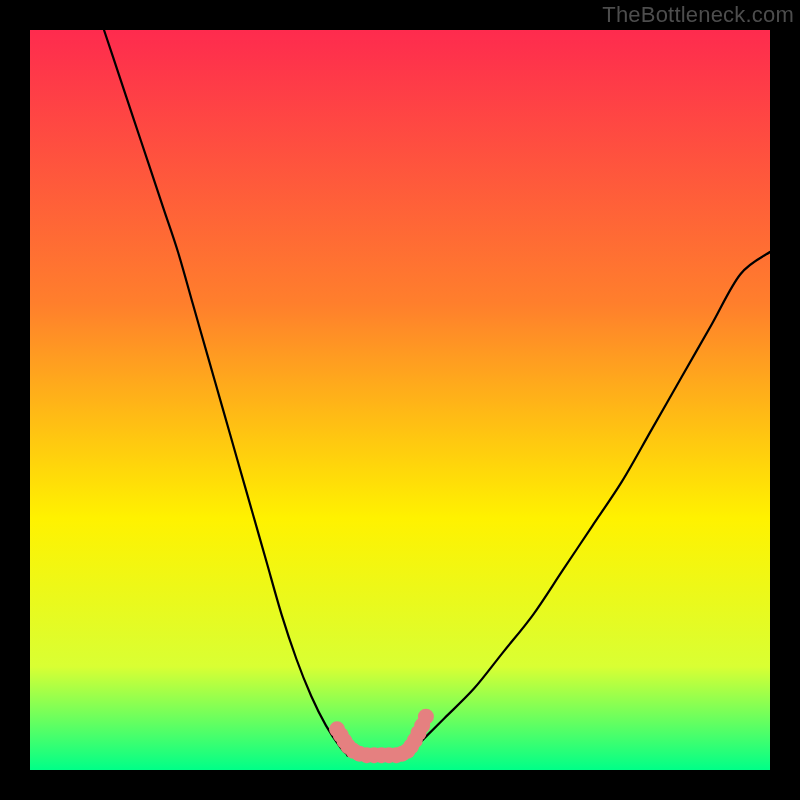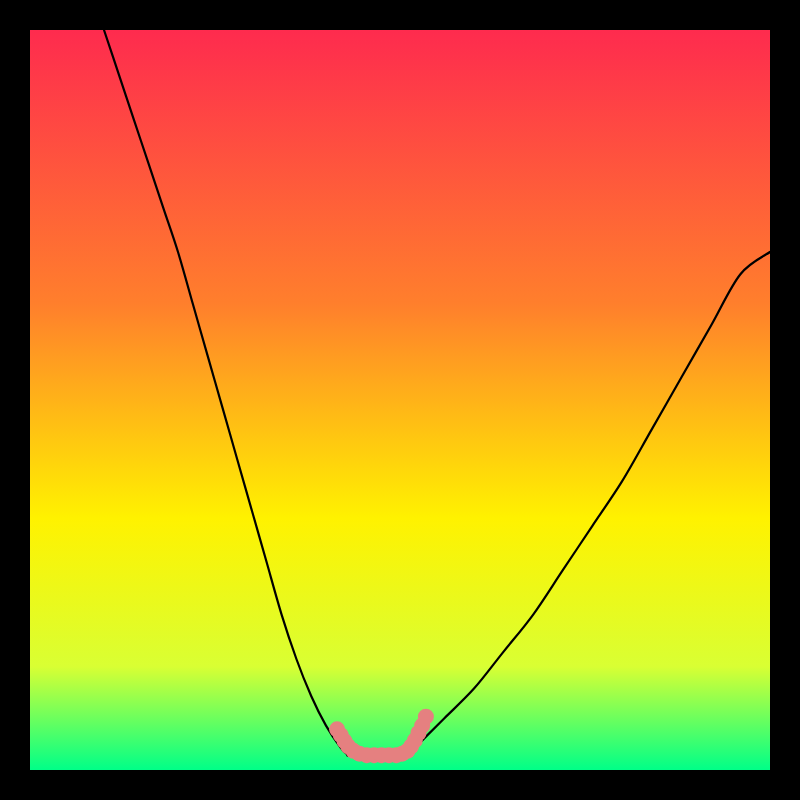--- a/index.html
+++ b/index.html
@@ -31,20 +31,21 @@
     left: 0;
     top: 0;
     width: 800px;
     height: 800px;
   }
 </style>
 </head>
 <body>
 <div class="frame">
 
+<div class="watermark" style="color: rgb(77, 77, 77);">TheBottleneck.com</div>
 
 <svg class="plot" viewBox="0 0 800 800">
   <defs>
     <linearGradient id="bg-grad" x1="0" y1="0" x2="0" y2="1">
       <stop id="g-stop-0" offset="0%" stop-color="#fe2b4e"></stop>
       <stop id="g-stop-1" offset="37%" stop-color="#ff7f2c"></stop>
       <stop id="g-stop-2" offset="66%" stop-color="#fff200"></stop>
       <stop id="g-stop-3" offset="86%" stop-color="#d9ff33"></stop>
       <stop id="g-stop-4" offset="100%" stop-color="#00ff88"></stop>
     </linearGradient>

